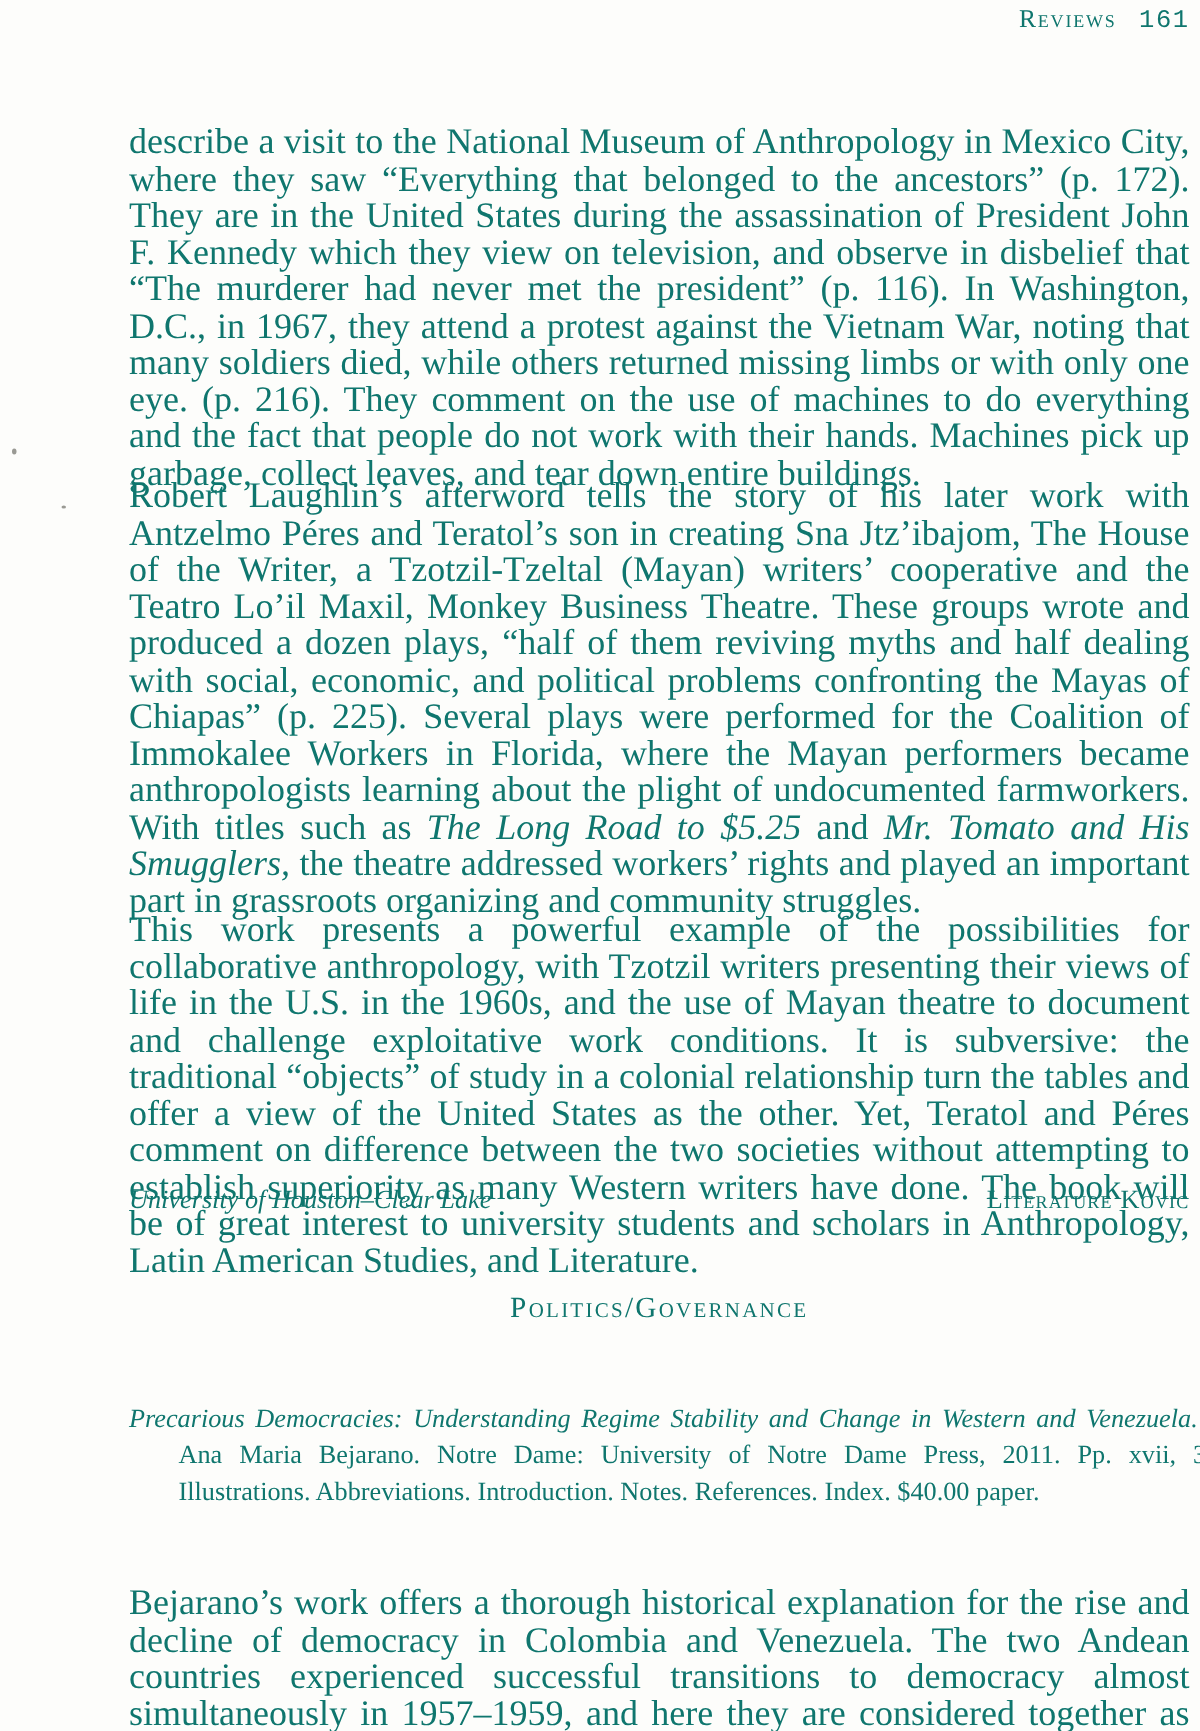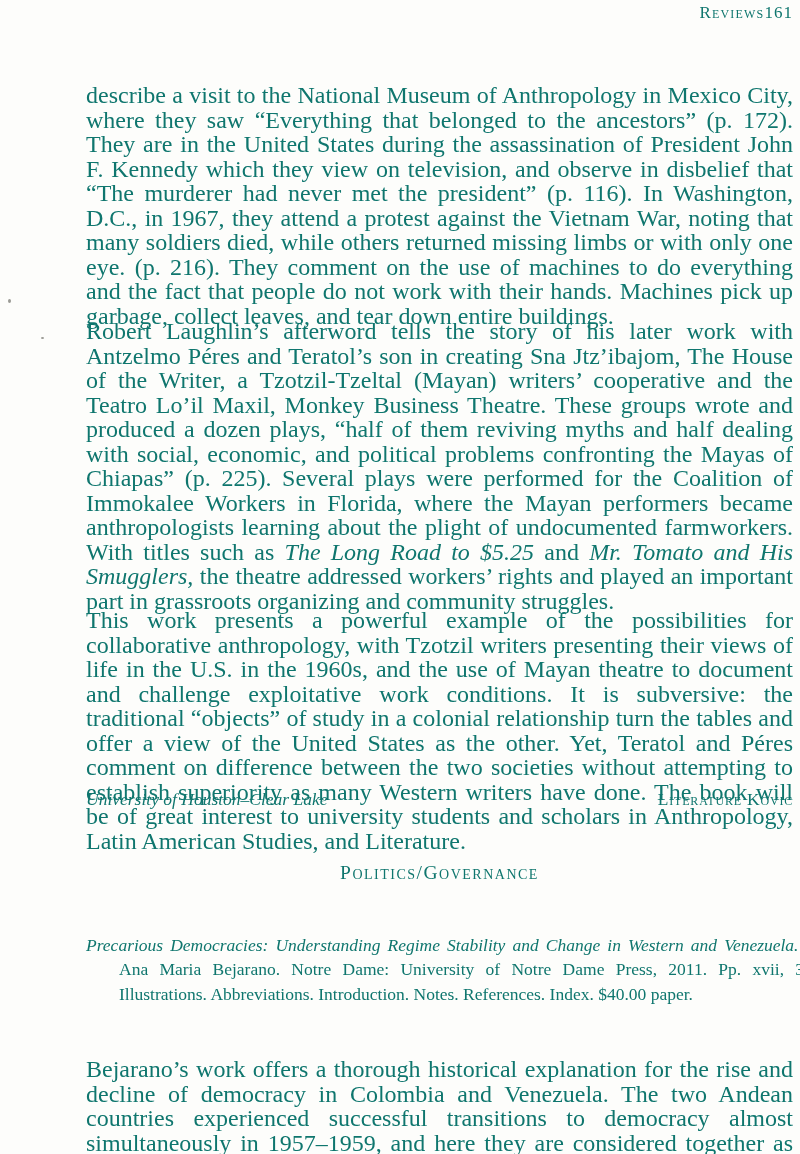--- a/index.html
+++ b/index.html
@@ -19,21 +19,23 @@
     right: 7px;
     font-size: 17px;
     display: flex;
     align-items: baseline;
   }
   .running-head {
     font-variant: small-caps;
     letter-spacing: 1.2px;
   }
   .page-number {
+    margin-left: 15px;
     letter-spacing: 1px;
+    font-family: Liberation Mono, monospace;
   }
   .body-col {
     position: absolute;
     left: 86px;
     width: 707px;
   }
   .para {
     font-size: 24px;
     line-height: 24.5px;
     text-align: justify;

